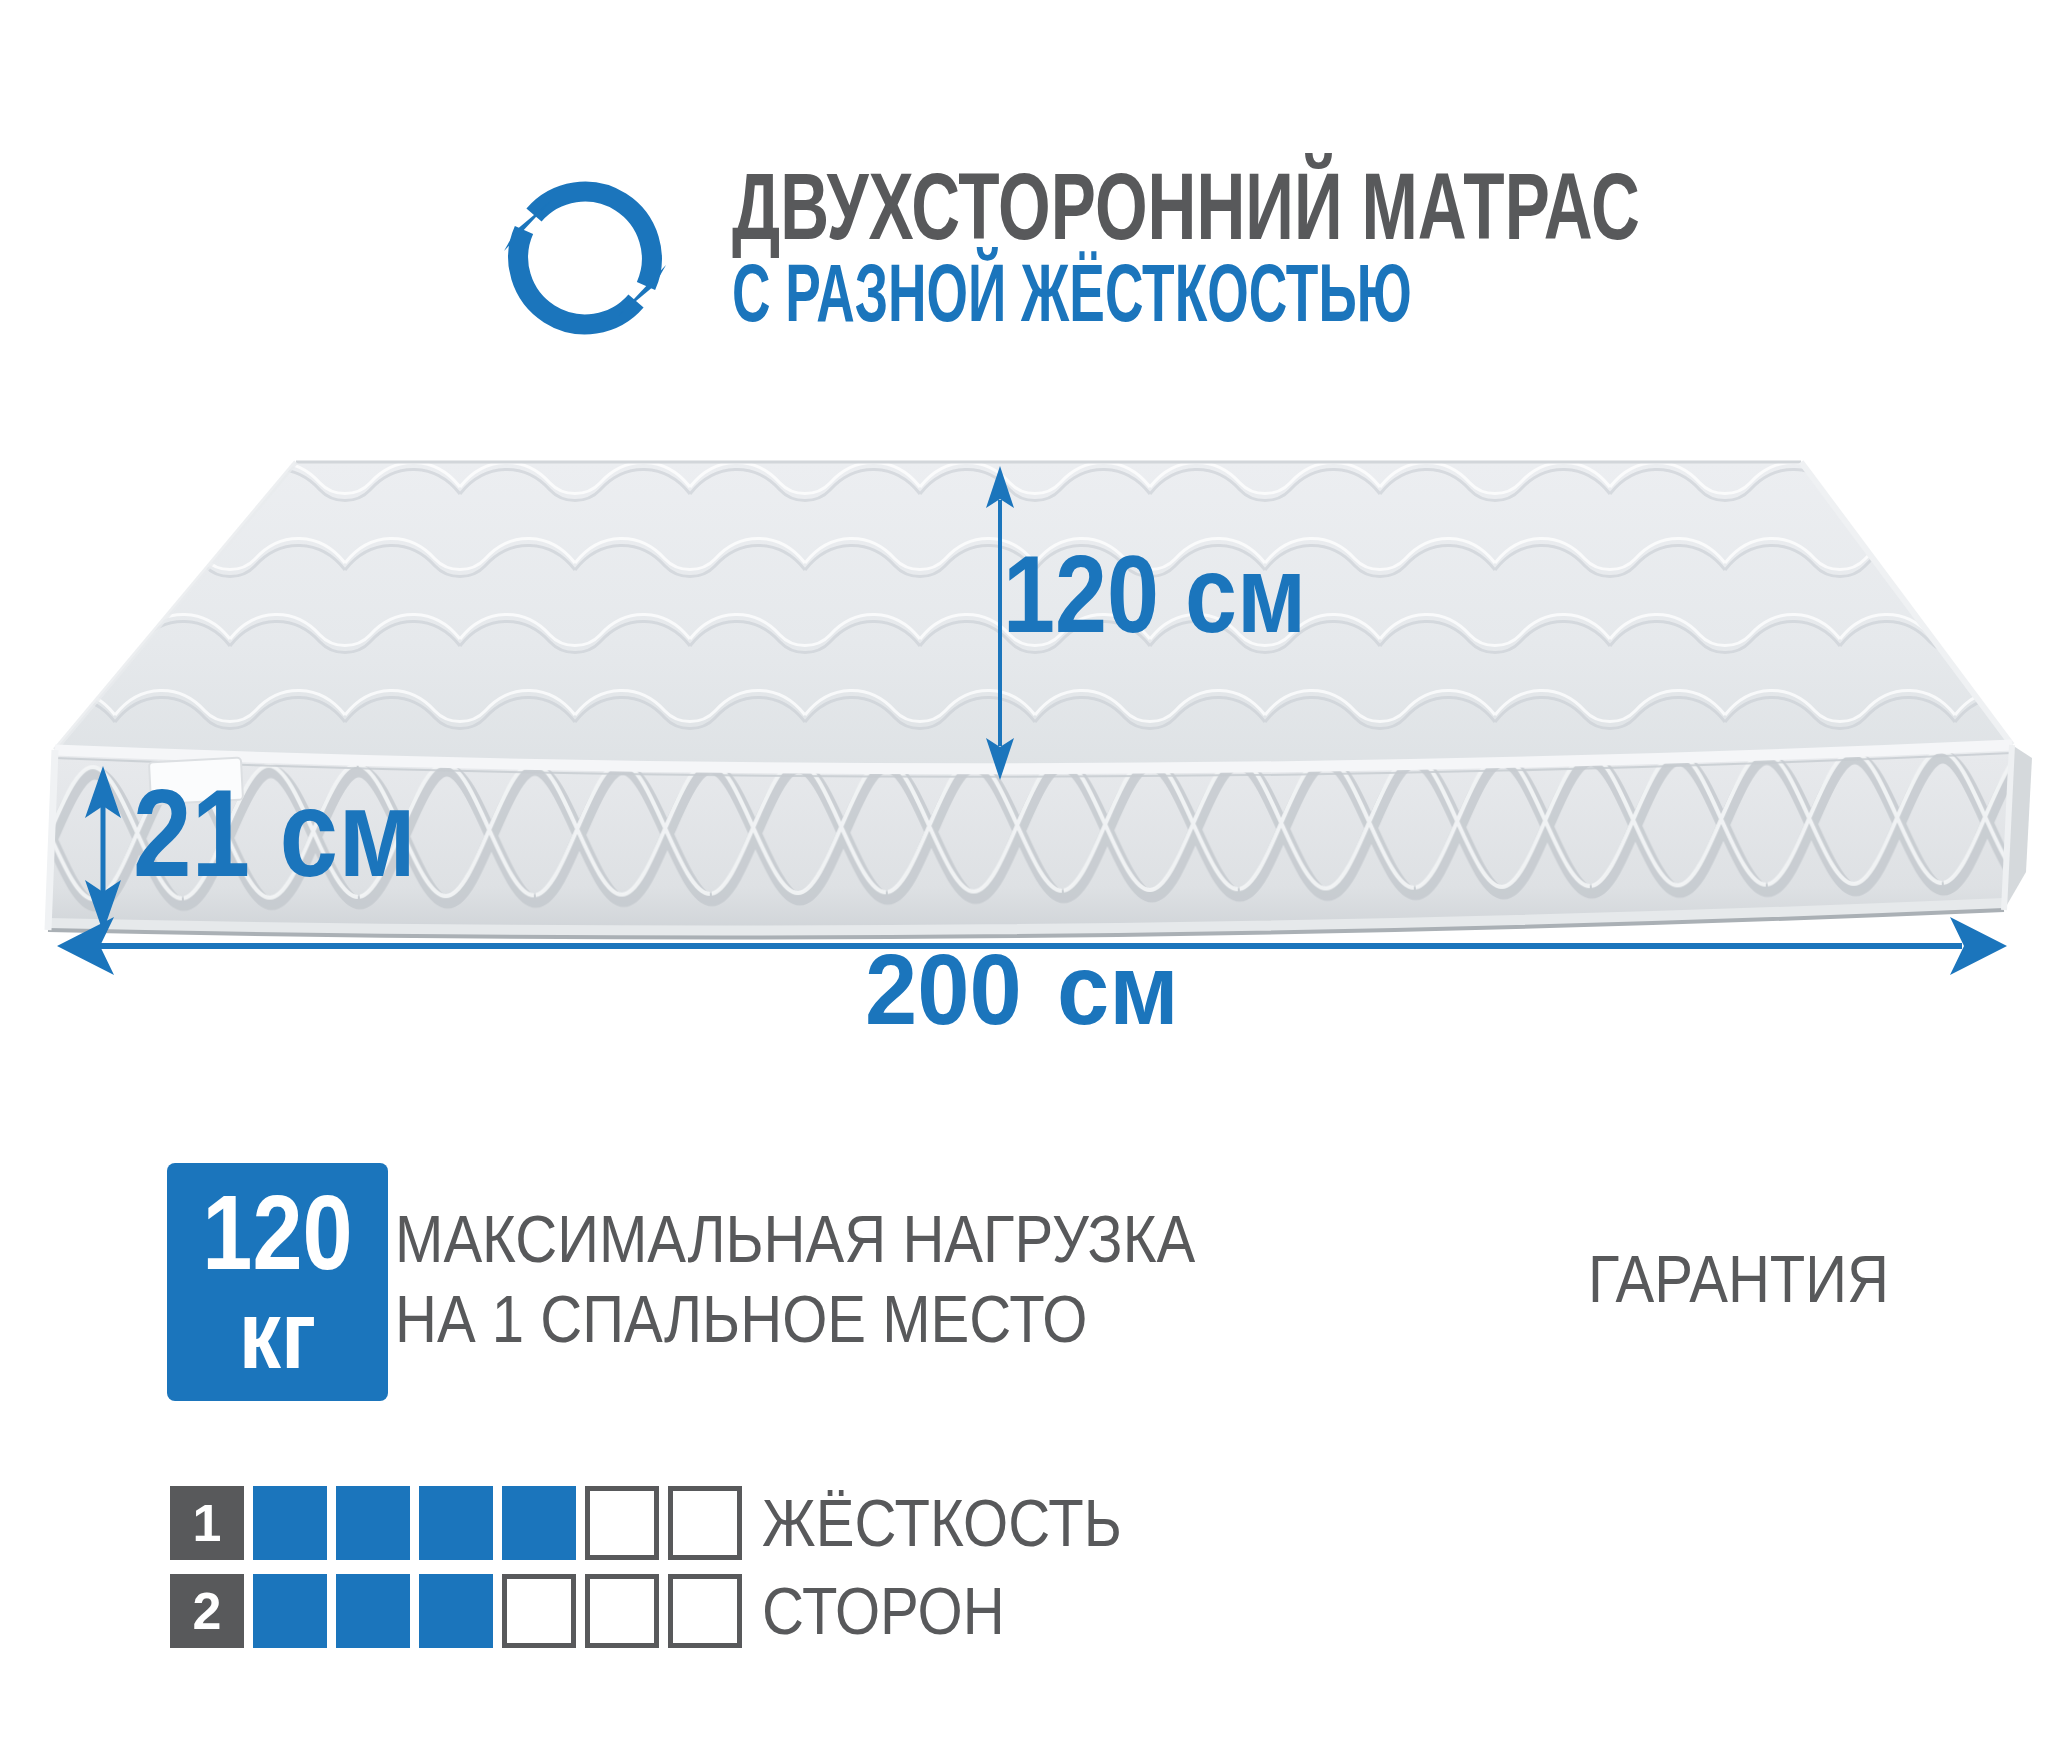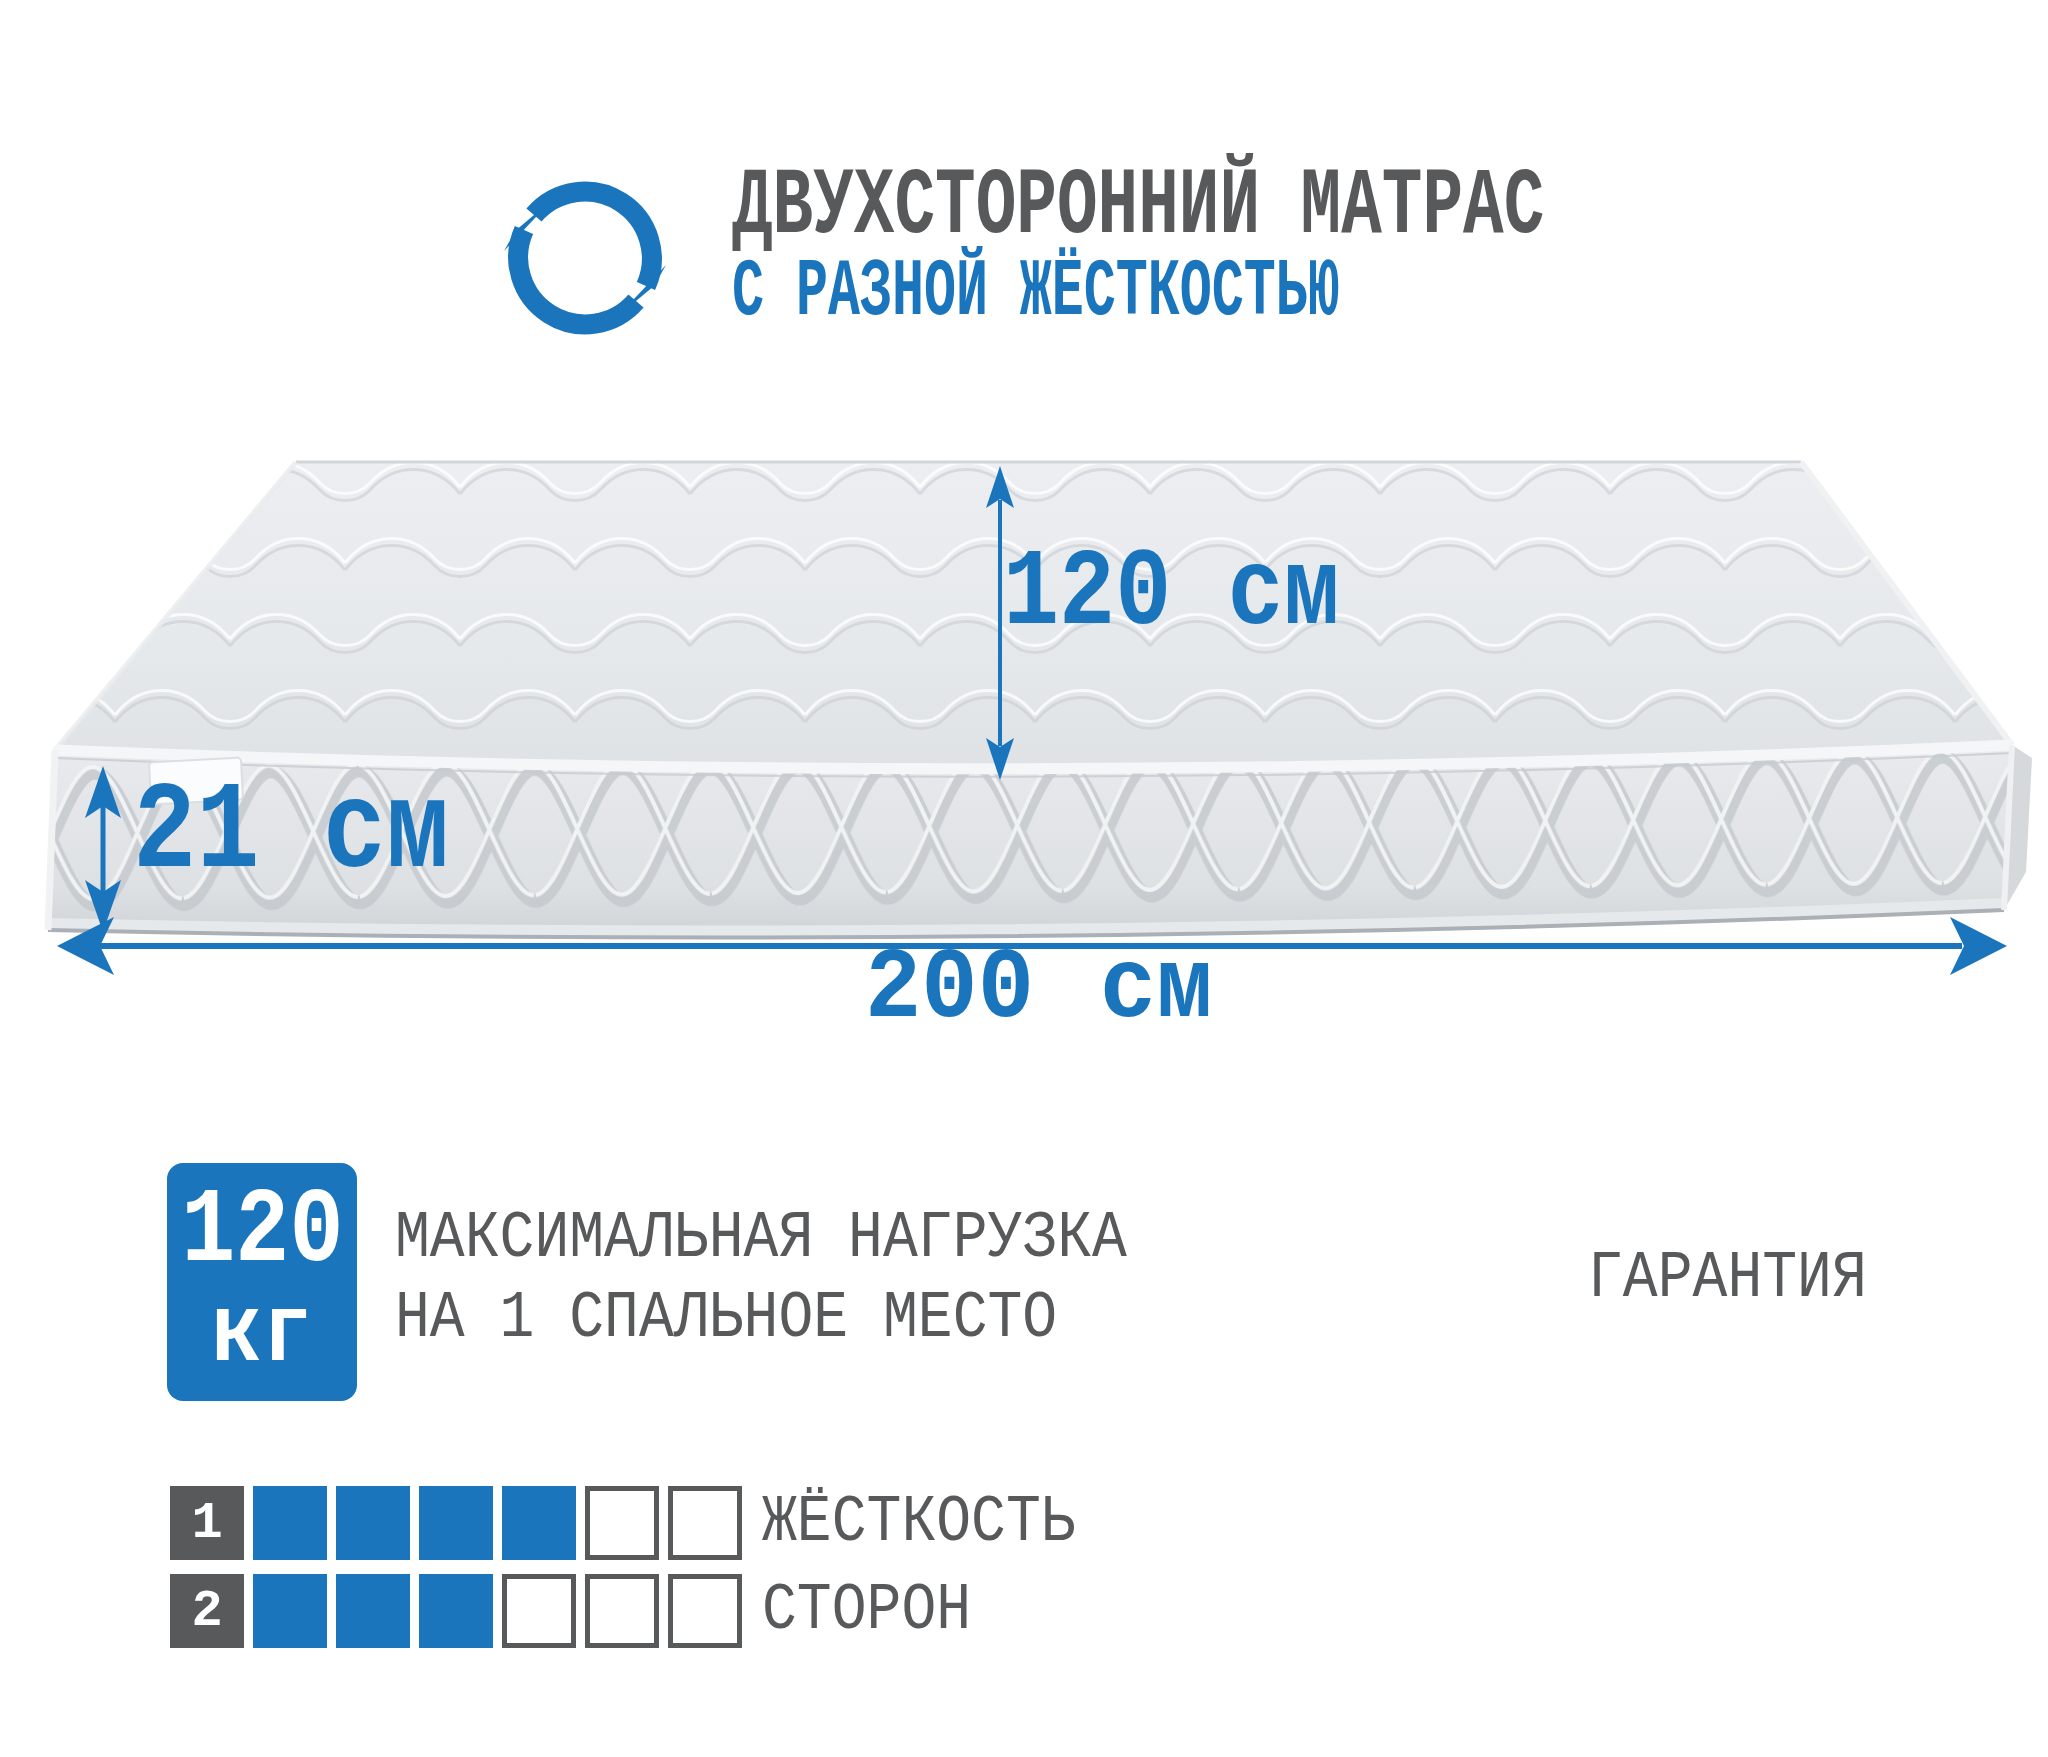--- a/index.html
+++ b/index.html
@@ -5,21 +5,21 @@
   :root{
     --blue:#1b75bc;
     --gray:#58595b;
   }
   html,body{margin:0;padding:0;background:#ffffff;}
   .canvas{
     position:relative;
     width:2048px;height:1757px;
     background:#ffffff;
     overflow:hidden;
-    font-family:Liberation Mono, monospace;
+    font-family:Liberation Sans, sans-serif;
   }
   .abs{position:absolute;}
   
   .title{
     left:732px;top:160px;
     font-size:94px;font-weight:bold;line-height:1.0;
     color:var(--gray);
     transform:scaleX(.72);transform-origin:0 0;
     white-space:nowrap;
   }
@@ -33,21 +33,21 @@
   
   .dim{
     color:var(--blue);font-weight:bold;white-space:nowrap;
     transform:scaleX(.85);transform-origin:0 0;line-height:1.0;
   }
   .dim-width {left:1003px;top:539px;font-size:110px;}
   .dim-height{left:133px; top:771px;font-size:124px;}
   .dim-length{left:865px; top:939px;font-size:101px;transform:scaleX(.93);word-spacing:10px;}
   
   .badge{
-    width:190px;height:238px;border-radius:16px;
+    width:221px;height:238px;border-radius:8px;
     background:var(--blue);color:#ffffff;text-align:center;
   }
   .badge-load{left:167px;top:1163px;}
   .badge-warranty{left:1355px;top:1163px;}
   .badge-value{
     display:block;width:100%;margin-top:16px;
     font-size:106px;font-weight:bold;line-height:1.0;
     transform:scaleX(.85);transform-origin:50% 0;
   }
   .badge-unit{

